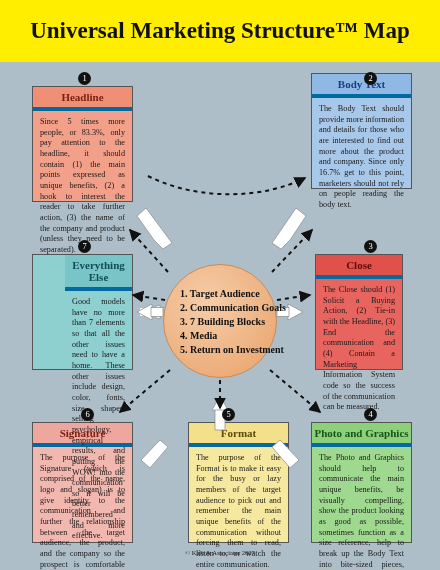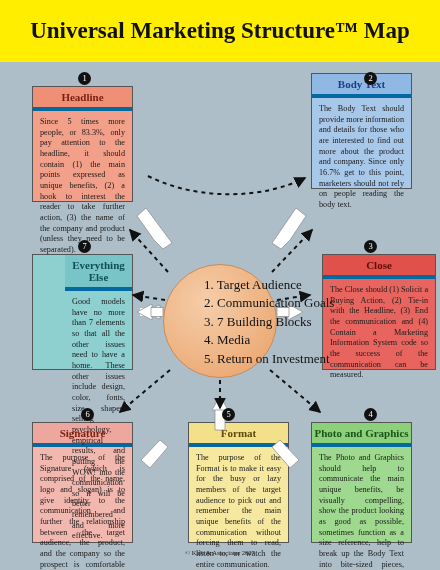--- a/index.html
+++ b/index.html
@@ -82,24 +82,23 @@
     border:1px solid #c98b58;
     box-sizing:border-box;
     z-index:4;
   }
   #center-list{
     position:absolute;left:0;top:0;width:114px;height:114px;
     display:flex;flex-direction:column;justify-content:center;
     padding-left:16px;box-sizing:border-box;
   }
   #center-list div{
-    font-size:13px;font-weight:normal;color:#111;
+    font-size:10px;font-weight:bold;color:#111;
     line-height:1.42;font-family:"Liberation Serif", serif;
     white-space:nowrap;
-    margin-left:24px;
   }
   
   #footer{
     position:absolute;left:0;top:549px;width:440px;
     text-align:center;font-size:6.5px;color:#222;
     font-family:"Liberation Serif", serif;
   }
   svg#arrows{
     position:absolute;left:0;top:0;width:440px;height:570px;
     z-index:3;pointer-events:none;
@@ -169,21 +168,21 @@
   <div class="body">Since 5 times more people, or 83.3%, only pay attention to the headline, it should contain (1) the main points expressed as unique benefits, (2) a hook to interest the reader to take further action, (3) the name of the company and product (unless they need to be separated).</div>
 </div>
 
 <div class="num" style="left:364px;top:72px;">2</div>
 <div class="box blue" style="left:311px;top:73px;width:101px;height:116px;">
   <div class="hdr">Body Text</div>
   <div class="body">The Body Text should provide more information and details for those who are interested to find out more about the product and company. Since only 16.7% get to this point, marketers should not rely on people reading the body text.</div>
 </div>
 
 <div class="num" style="left:364px;top:240px;">3</div>
-<div class="box red" style="left:322px;top:254px;width:114px;height:116px;">
+<div class="box red" style="left:315px;top:254px;width:88px;height:116px;">
   <div class="hdr">Close</div>
   <div class="body">The Close should (1) Solicit a Buying Action, (2) Tie-in with the Headline, (3) End the communication and (4) Contain a Marketing Information System code so the success of the communication can be measured.</div>
 </div>
 
 <div class="num" style="left:364px;top:408px;">4</div>
 <div class="box green" style="left:311px;top:422px;width:101px;height:121px;">
   <div class="hdr">Photo and Graphics</div>
   <div class="body">The Photo and Graphics should help to communicate the main unique benefits, be visually compelling, show the product looking as good as possible, sometimes function as a size reference, help to break up the Body Text into bite-sized pieces, show before and after examples if appropriate.</div>
 </div>
 

